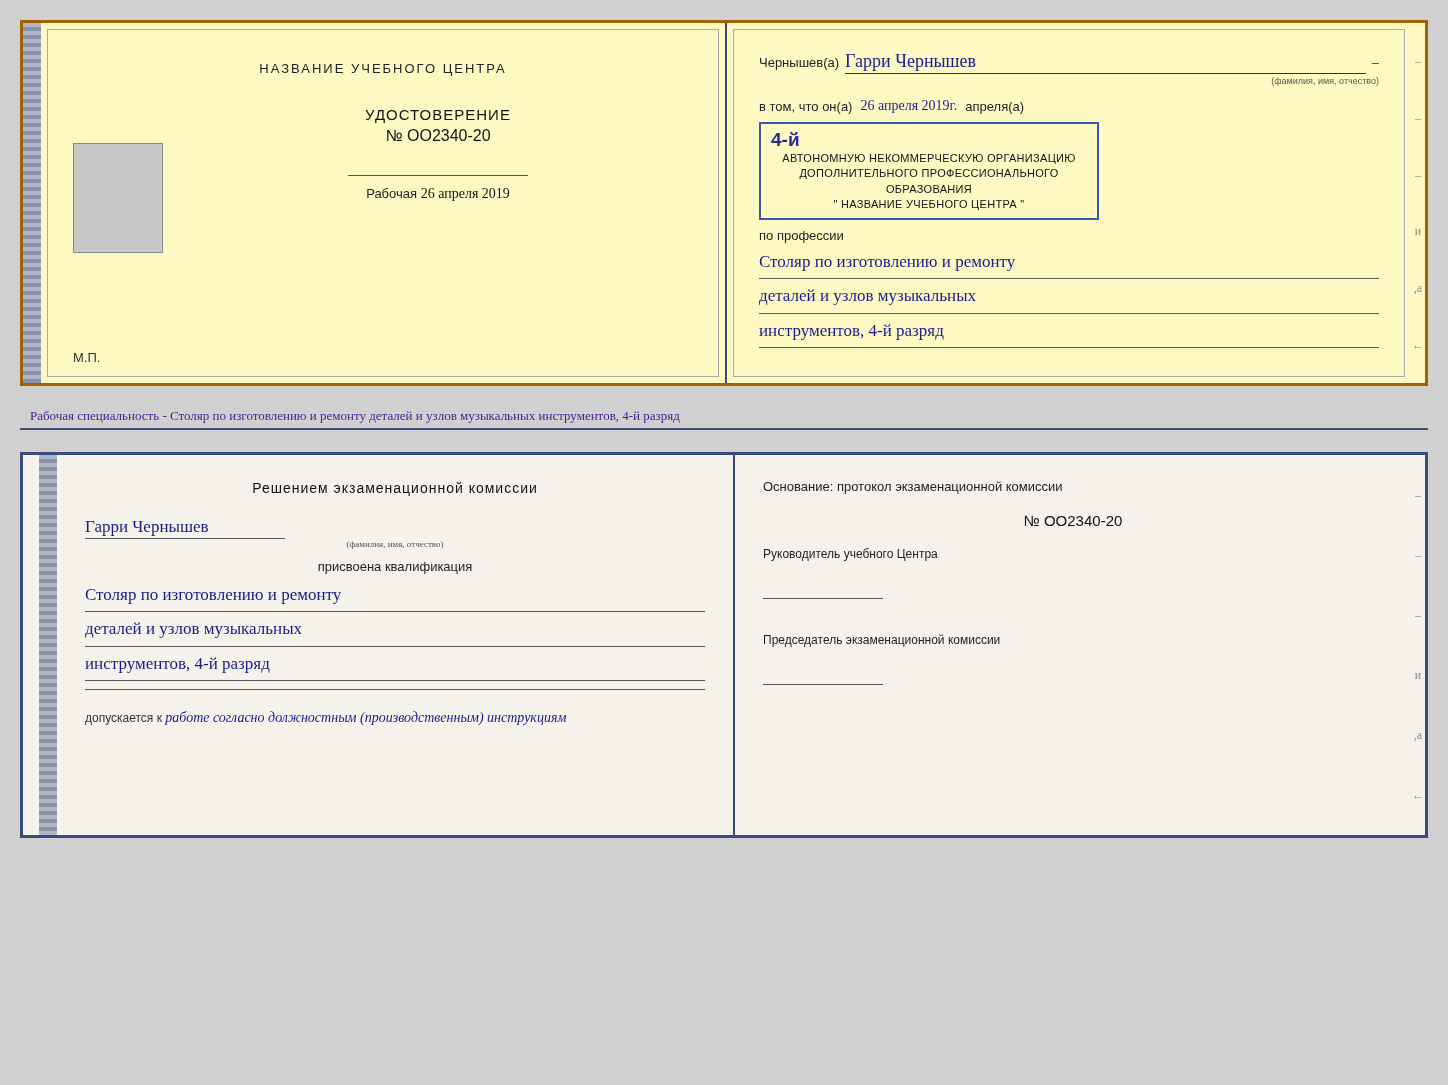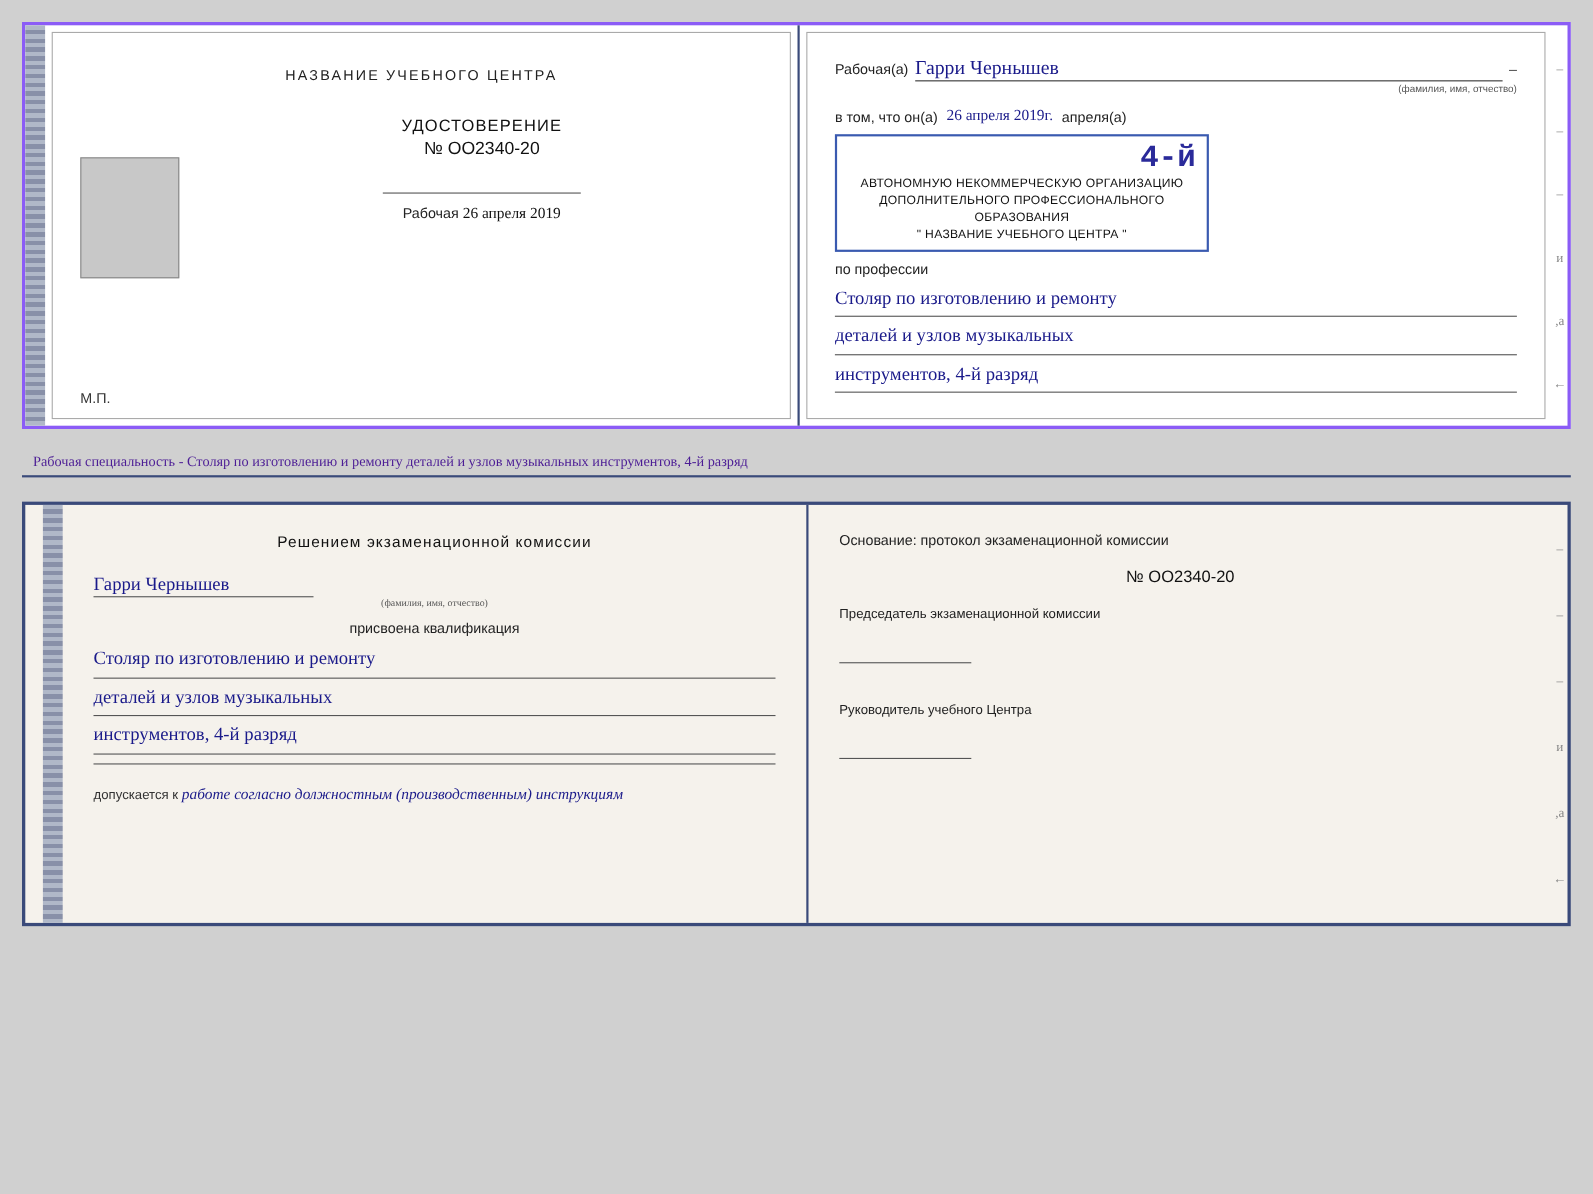--- a/index.html
+++ b/index.html
@@ -10,22 +10,22 @@
       min-height: 1085px;
       padding: 20px;
       display: flex;
       flex-direction: column;
       gap: 18px;
     }
 
     .document-pair {
       display: flex;
       width: 100%;
-      border: 3px solid #8b5cf6;
-      background: #ffffff;
+      border: 3px solid #a16207;
+      background: #fef9c3;
       position: relative;
     }
 
     .doc-page {
       flex: 1;
       padding: 28px 32px;
       position: relative;
       min-height: 360px;
     }
 
@@ -320,25 +320,25 @@
     }
 
     .stamp-box {
       border: 2.5px solid #3a5ab0;
       display: inline-block;
       padding: 5px 10px;
       max-width: 340px;
     }
 
     .stamp-4 {
-      font-size: 28px;
+      font-size: 19px;
       font-weight: bold;
       color: #2a2a9a;
-      font-family: Liberation Mono, monospace;
-      text-align: right;
+      font-family: Liberation Sans, sans-serif;
+      text-align: left;
       display: block;
     }
 
     .stamp-text {
       font-size: 11px;
       font-family: Arial, sans-serif;
       text-transform: uppercase;
       color: #111;
       text-align: center;
       letter-spacing: 0.3px;
@@ -368,21 +368,21 @@
         <span class="issued-date">26 апреля 2019</span>
       </div>
     </div>
 
     <div class="mp-line">М.П.</div>
   </div>
 
   <div class="doc-page right-page-content">
 
     <div class="recipient-line">
-      <span>Рабочая(а)</span>
+      <span>Чернышев(а)</span>
       <span class="handwritten-name">Гарри Чернышев</span>
       <span class="dash-item">–</span>
     </div>
     <div style="text-align: right; font-size: 9px; color: #555; margin-top: -4px; margin-bottom: 6px; margin-left: 80px;">(фамилия, имя, отчество)</div>
 
     <div class="date-line">
       <span>в том, что он(а)</span>
       <span class="handwritten-date">26 апреля 2019г.</span>
       <span>апреля(а)</span>
     </div>
@@ -442,26 +442,26 @@
       <span class="allowed-handwritten">работе согласно должностным (производственным) инструкциям</span>
     </div>
   </div>
 
   <div class="bottom-page">
     <div class="basis-title">Основание: протокол экзаменационной комиссии</div>
 
     <div class="protocol-number">№  OO2340-20</div>
 
     <div class="signature-block">
+      <div class="signature-label">Руководитель учебного Центра</div>
+      <span class="signature-line"></span>
+    </div>
+
+    <div class="signature-block">
       <div class="signature-label">Председатель экзаменационной комиссии</div>
-      <span class="signature-line"></span>
-    </div>
-
-    <div class="signature-block">
-      <div class="signature-label">Руководитель учебного Центра</div>
       <span class="signature-line"></span>
     </div>
   </div>
 
   <div class="right-dashes">
     <span>–</span>
     <span>–</span>
     <span>–</span>
     <span>и</span>
     <span>,а</span>

